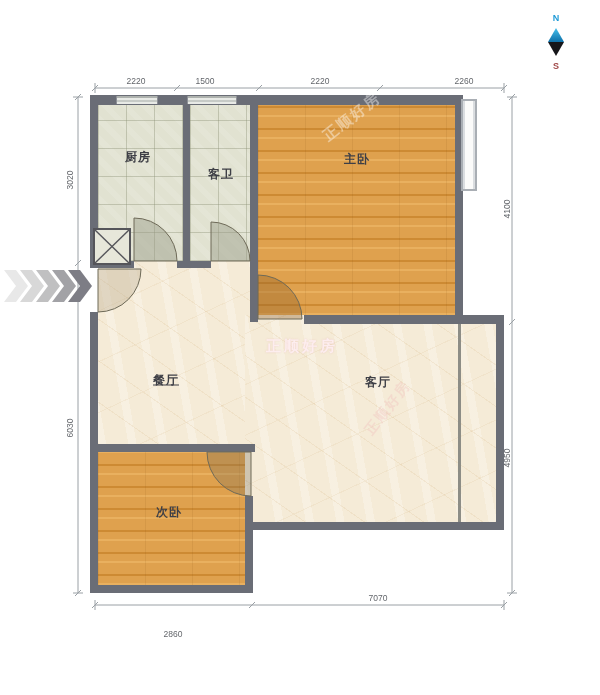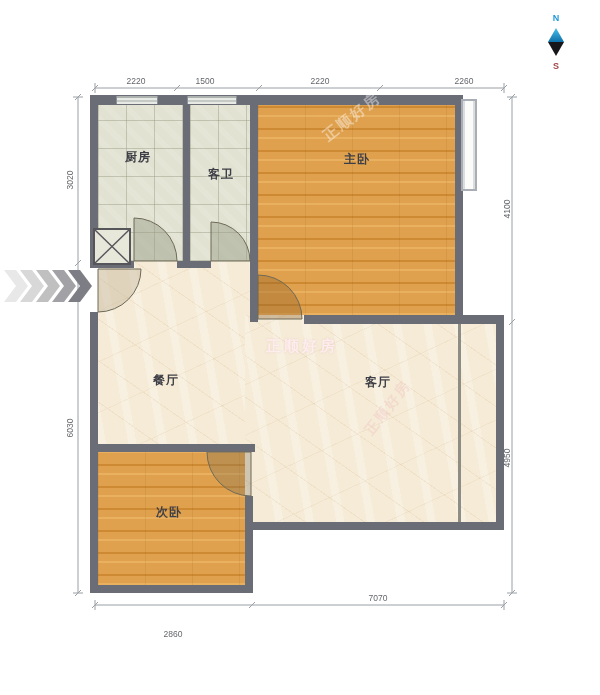--- a/index.html
+++ b/index.html
@@ -167,21 +167,21 @@
   <span class="abs dim-label vert" style="left:70px;  top:180px;">3020</span>
   <span class="abs dim-label vert" style="left:70px;  top:428px;">6030</span>
   <span class="abs dim-label vert" style="left:507px; top:209px;">4100</span>
   <span class="abs dim-label vert" style="left:507px; top:458px;">4950</span>
   <span class="abs dim-label" style="left:173px; top:634px;">2860</span>
   <span class="abs dim-label" style="left:378px; top:598px;">7070</span>
 
   <span class="abs room-label" style="left:138px; top:157px;">厨房</span>
   <span class="abs room-label" style="left:221px; top:174px;">客卫</span>
   <span class="abs room-label" style="left:357px; top:159px;">主卧</span>
-  <span class="abs room-label" style="left:166px; top:380px;">餐厅</span>
+  <span class="abs room-label" style="left:166px; top:380px;text-decoration:underline;">餐厅</span>
   <span class="abs room-label" style="left:378px; top:382px;">客厅</span>
   <span class="abs room-label" style="left:169px; top:512px;">次卧</span>
 
   <span class="abs wm-center" style="left:302px; top:346px;">正顺好房</span>
   <span class="abs wm-diag wm-master" style="left:352px; top:117px;">正顺好房</span>
   <span class="abs wm-diag wm-living" style="left:388px; top:408px;">正顺好房</span>
 
   <div class="abs chevrons" style="left:4px; top:270px;">
     <span class="chev" style="background:#e8e8e8;margin-left:0;"></span>
     <span class="chev" style="background:#d8d8d8;"></span>

